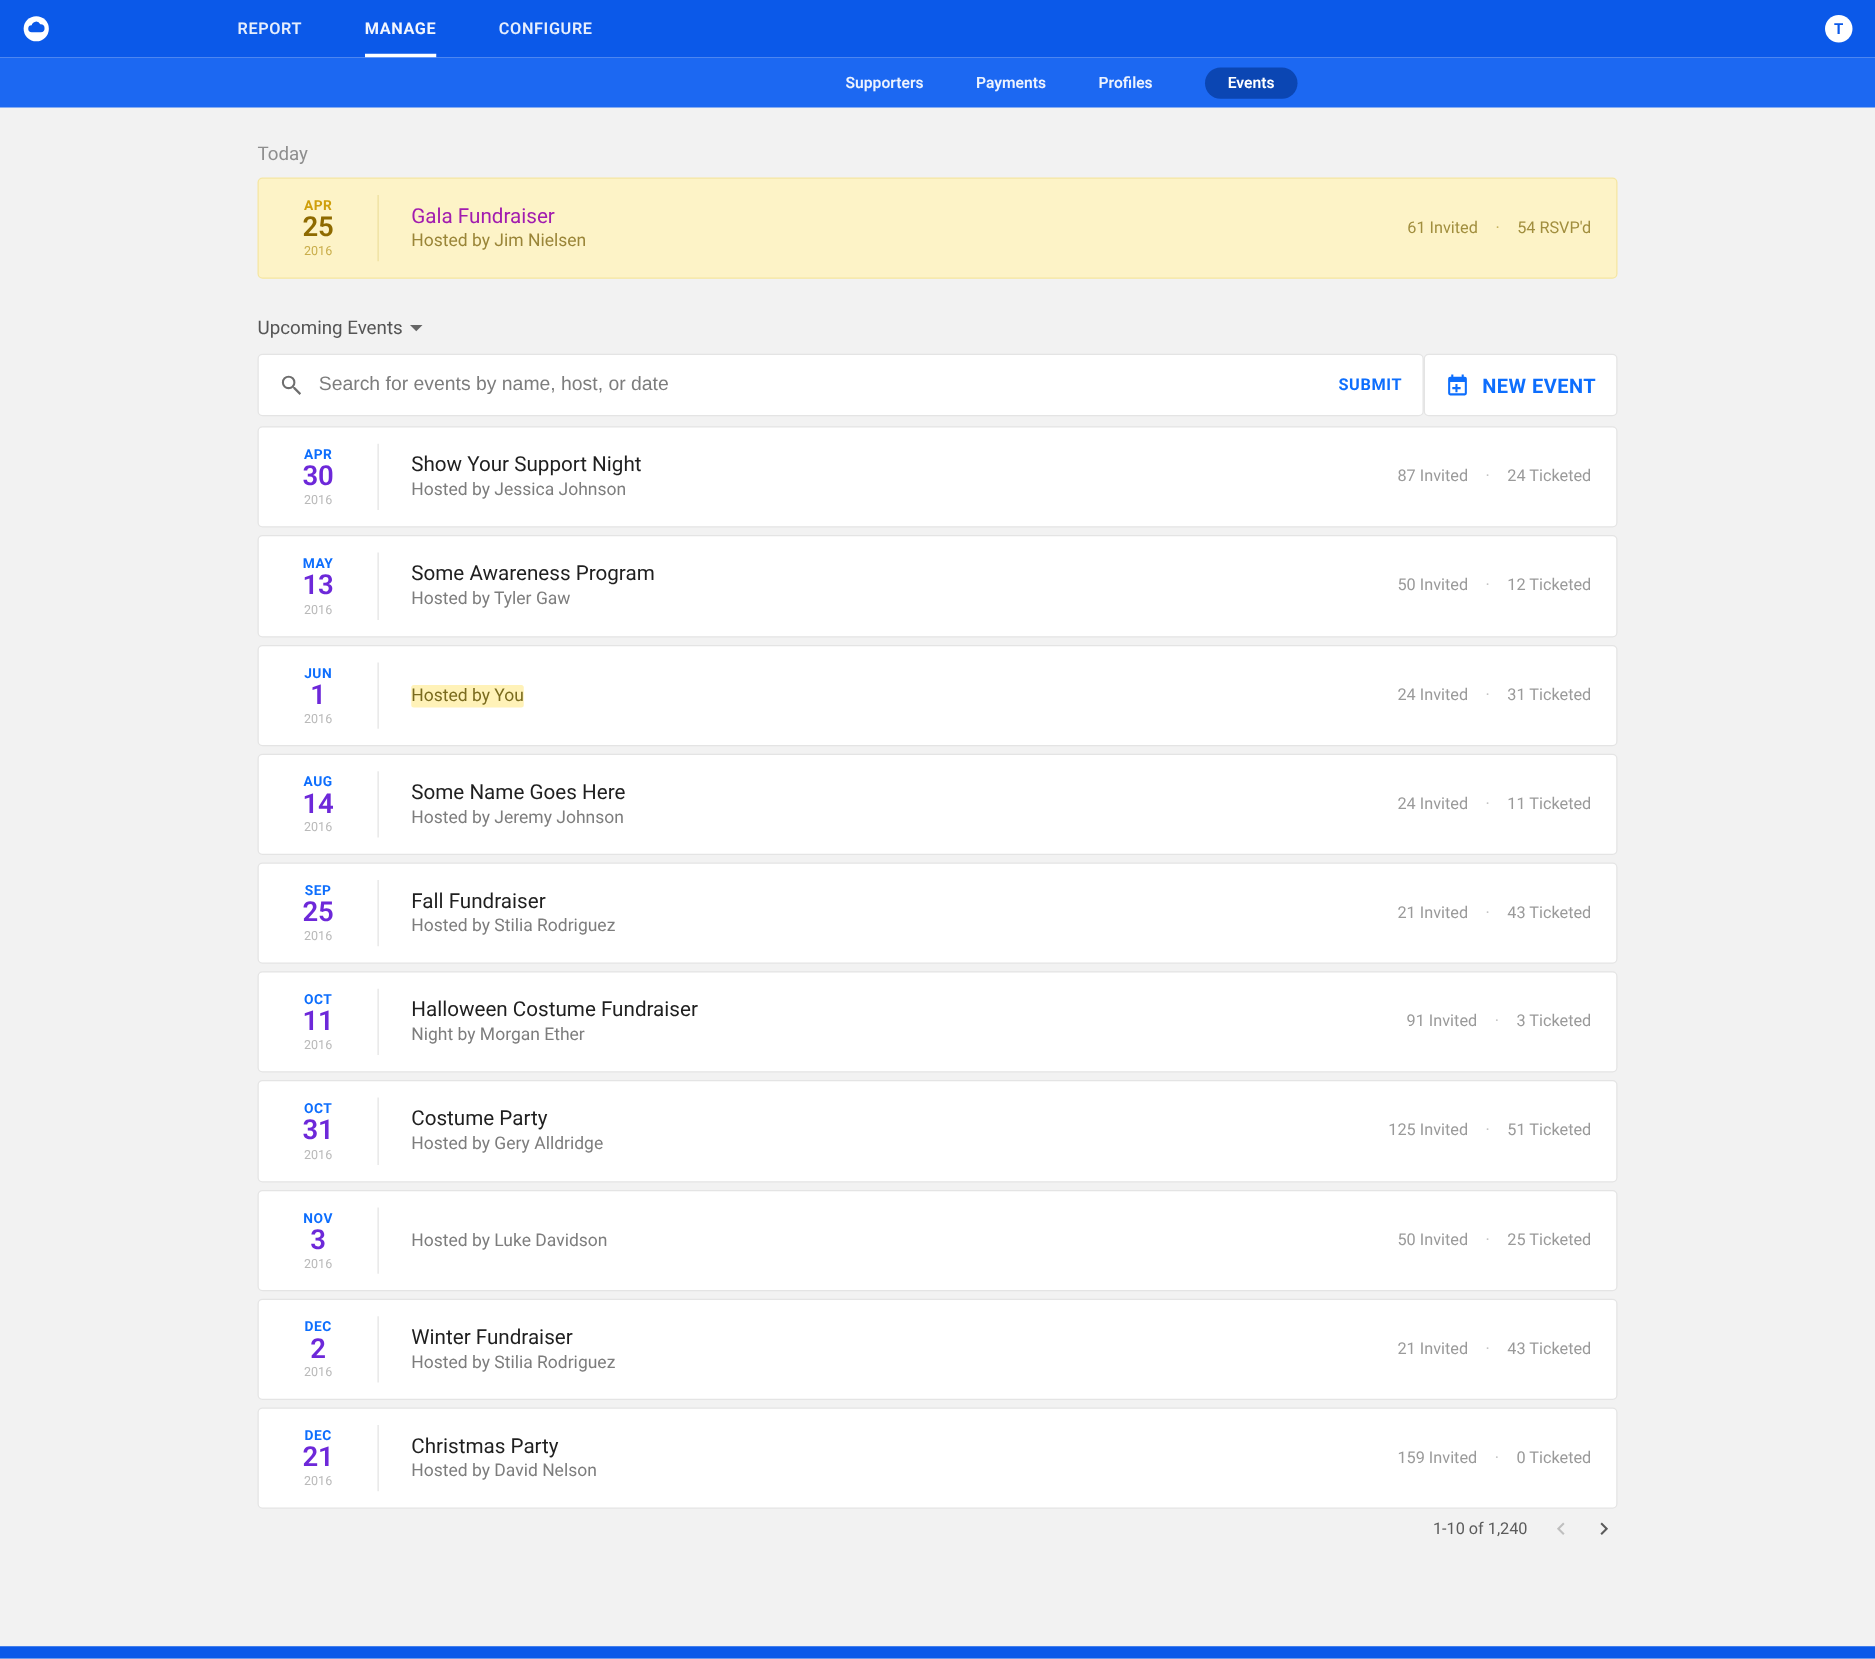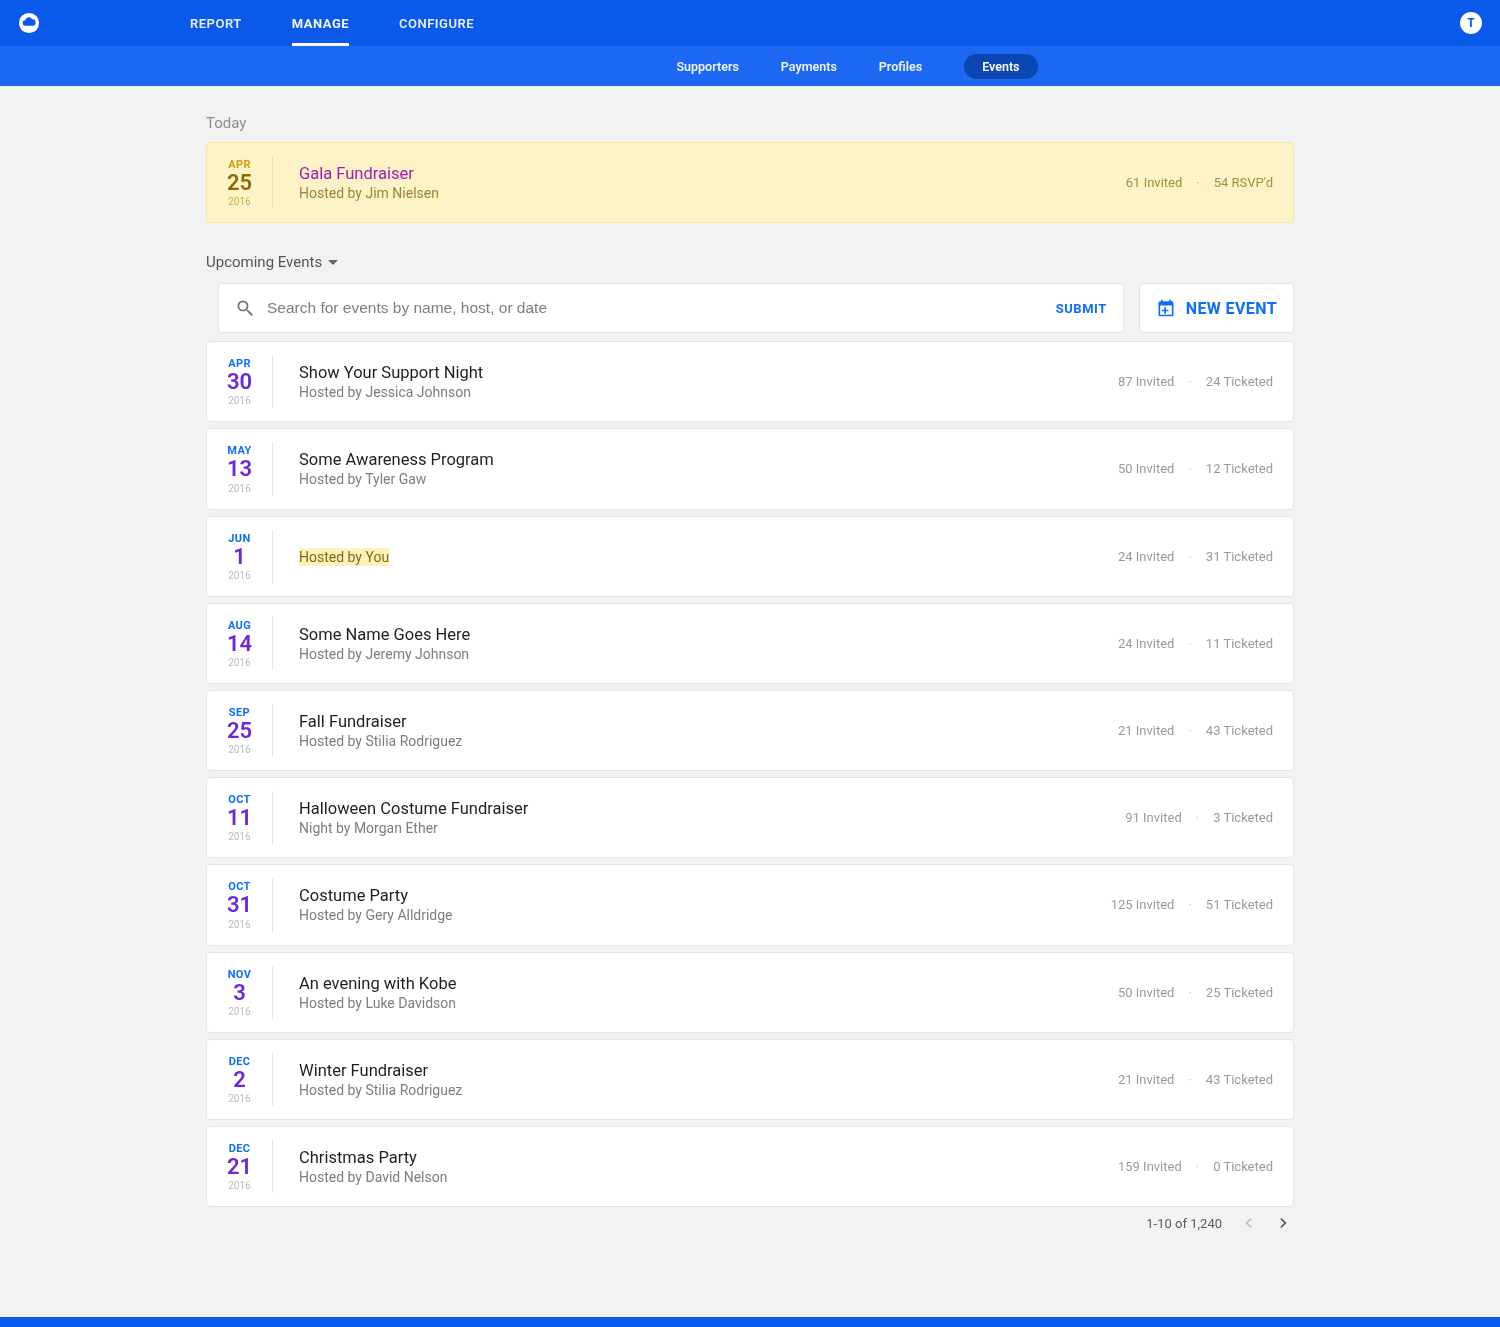--- a/index.html
+++ b/index.html
@@ -89,21 +89,21 @@
     font-size: 15px;
     margin-top: 30px;
     margin-bottom: 12px;
     display:flex; align-items:center; gap:6px;
     cursor:pointer;
   }
   .filter-label .caret {
     width:0;height:0;border-left:5px solid transparent;border-right:5px solid transparent;
     border-top:5px solid #666;
   }
-  .toolbar-row { display:flex; gap:15px; margin-bottom:8px;margin-left:12px; }
+  .toolbar-row { display:flex; gap:0; margin-bottom:8px; }
   .searchbox {
     flex:1;
     background:#fff;
     border:1px solid var(--card-border);
     border-radius:4px;
     display:flex; align-items:center;
     padding: 0 16px;
     height:50px;
   }
   .searchbox input {
@@ -128,21 +128,21 @@
     border-radius:4px;
     display:flex; align-items:center;
     padding: 13px 20px 13px 0;
     margin-bottom:6px;
   }
   .event-card.today {
     background: var(--highlight-bg);
     border:1px solid var(--highlight-border);
   }
   .date-col {
-    width: 66px; text-align:center;
+    width: 96px; text-align:center;
     border-right:1px solid var(--card-border);
     margin-right: 26px;
     padding: 2px 0;
   }
   .event-card.today .date-col { border-right-color:#eddf9e; }
   .date-mon { font-size:11px; font-weight:700; color: var(--blue-bright); letter-spacing:.4px; }
   .event-card.today .date-mon { color:#cf9f0a; }
   .date-day { font-size:22px; font-weight:600; color:#6d28d9; line-height:1.1; }
   .event-card.today .date-day { color:#8e6a00; }
   .date-year { font-size:10px; color:#b9b9b9; margin-top:1px; }
@@ -350,21 +350,20 @@
       <span>51 Ticketed</span>
     </div>
       </div>
       <div class="event-card">
     <div class="date-col">
       <div class="date-mon">NOV</div>
       <div class="date-day">3</div>
       <div class="date-year">2016</div>
     </div>
     <div class="title-col">
-      <div class="ev-title">An evening with Kobe</div>
       <span class="ev-host">Hosted by Luke Davidson</span>
     </div>
     <div class="stats-col">
       <span>50 Invited</span>
       <span class="dot">·</span>
       <span>25 Ticketed</span>
     </div>
       </div>
       <div class="event-card">
     <div class="date-col">

